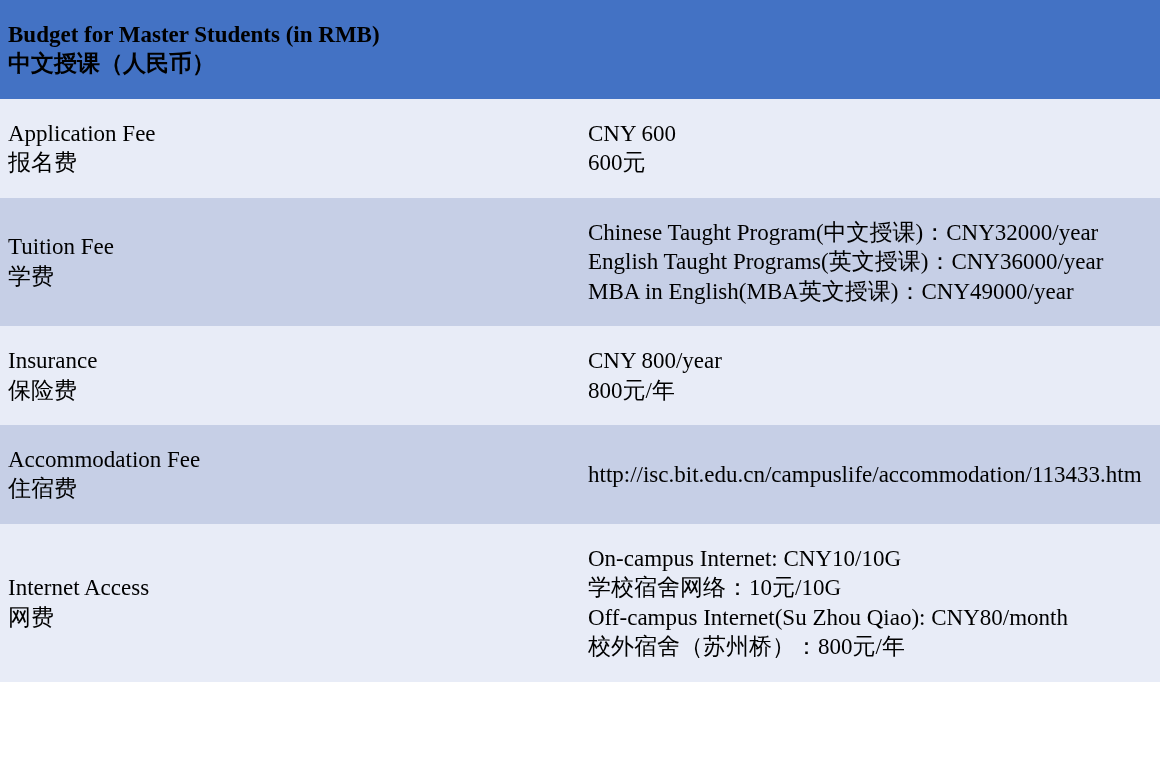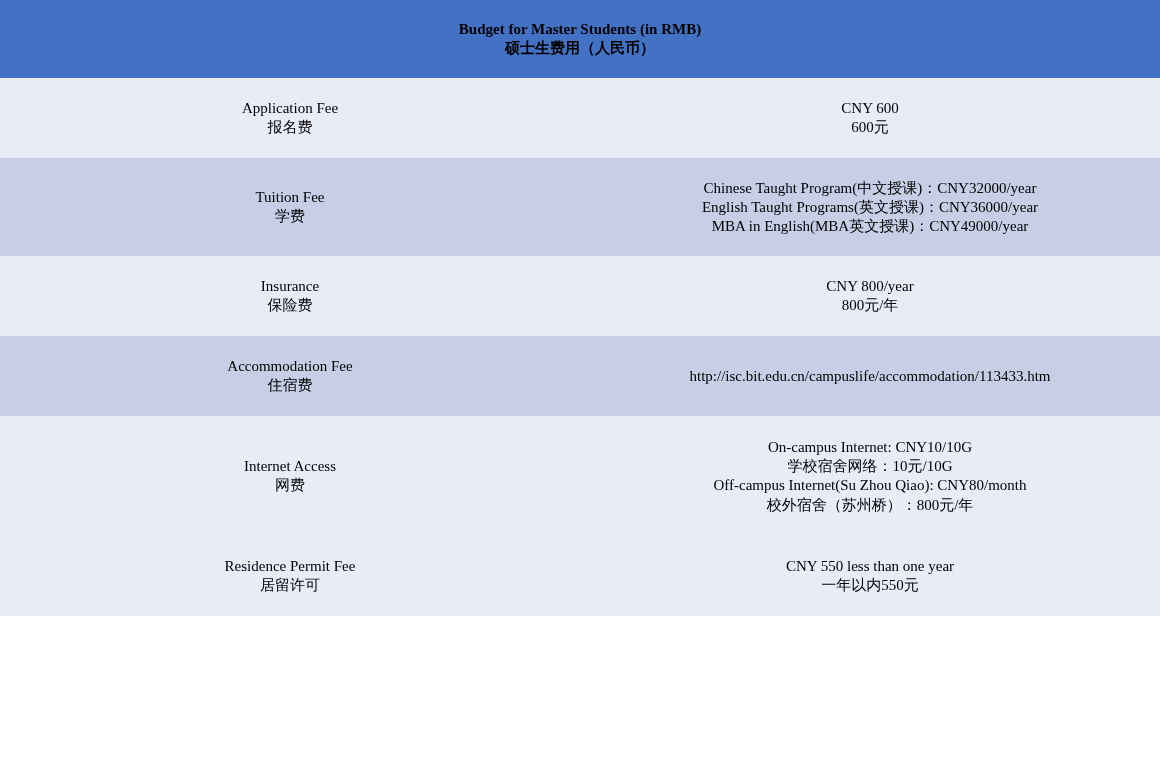--- a/index.html
+++ b/index.html
@@ -18,26 +18,25 @@
     box-sizing: border-box;
     background: #ffffff;
   }
   table.budget {
     width: 1160px;
     border-collapse: collapse;
     table-layout: fixed;
   }
   table.budget td {
     vertical-align: middle;
-    text-align: center;
     padding: 20px 8px;
     box-sizing: border-box;
     line-height: 1.28;
     color: #000000;
-    font-size: 15px;
+    font-size: 23px;
   }
   .title-cell {
     background: #4372C4;
     color: #ffffff;
     font-weight: bold;
     font-size: 24px;
     height: 76px;
     padding: 8px;
   }
   .title-cell .line1 { display: block; }
@@ -54,21 +53,21 @@
 </style>
 </head>
 <body>
 
 <div class="table-wrap">
   <table class="budget">
     <tbody>
       <tr>
         <td class="title-cell" colspan="2">
           <span class="line1">Budget for Master Students (in RMB)</span>
-          <span class="line2">硕士生费用（人民币）</span>
+          <span class="line2">中文授课（人民币）</span>
         </td>
       </tr>
 
       <tr class="row-light std">
         <td class="col-item">
           <span class="cell-line">Application Fee</span>
           <span class="cell-line">报名费</span>
         </td>
         <td class="col-fee">
           <span class="cell-line">CNY 600</span>
@@ -116,26 +115,16 @@
         </td>
         <td class="col-fee">
           <span class="cell-line">On-campus Internet: CNY10/10G</span>
           <span class="cell-line">学校宿舍网络：10元/10G</span>
           <span class="cell-line">Off-campus Internet(Su Zhou Qiao): CNY80/month</span>
           <span class="cell-line">校外宿舍（苏州桥）：800元/年</span>
         </td>
       </tr>
 
 
-      <tr class="row-light std">
-        <td class="col-item">
-          <span class="cell-line">Residence Permit Fee</span>
-          <span class="cell-line">居留许可</span>
-        </td>
-        <td class="col-fee">
-          <span class="cell-line">CNY 550 less than one year</span>
-          <span class="cell-line">一年以内550元</span>
-        </td>
-      </tr>
 
     </tbody>
   </table>
 </div>
 
 </body></html>

